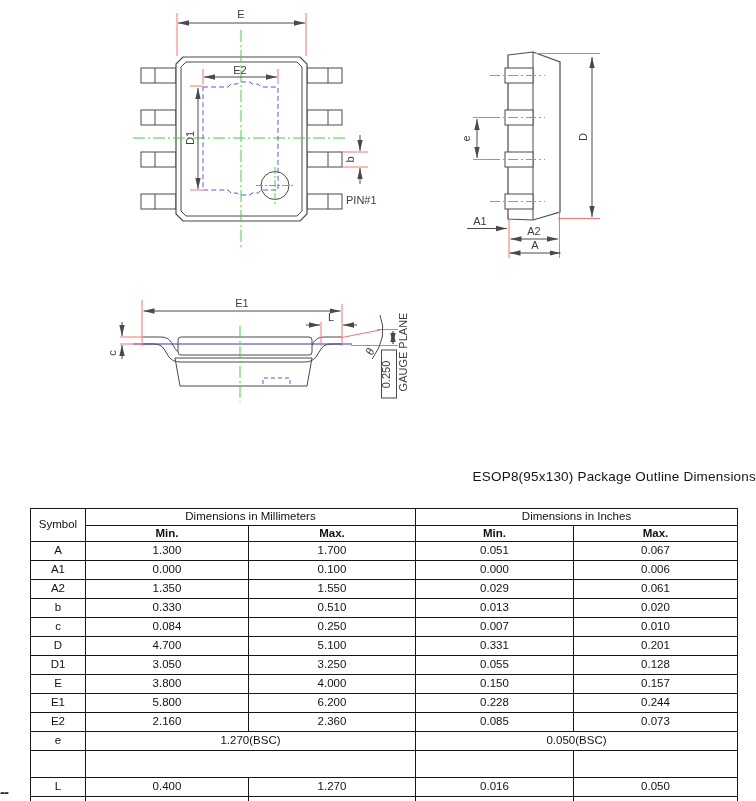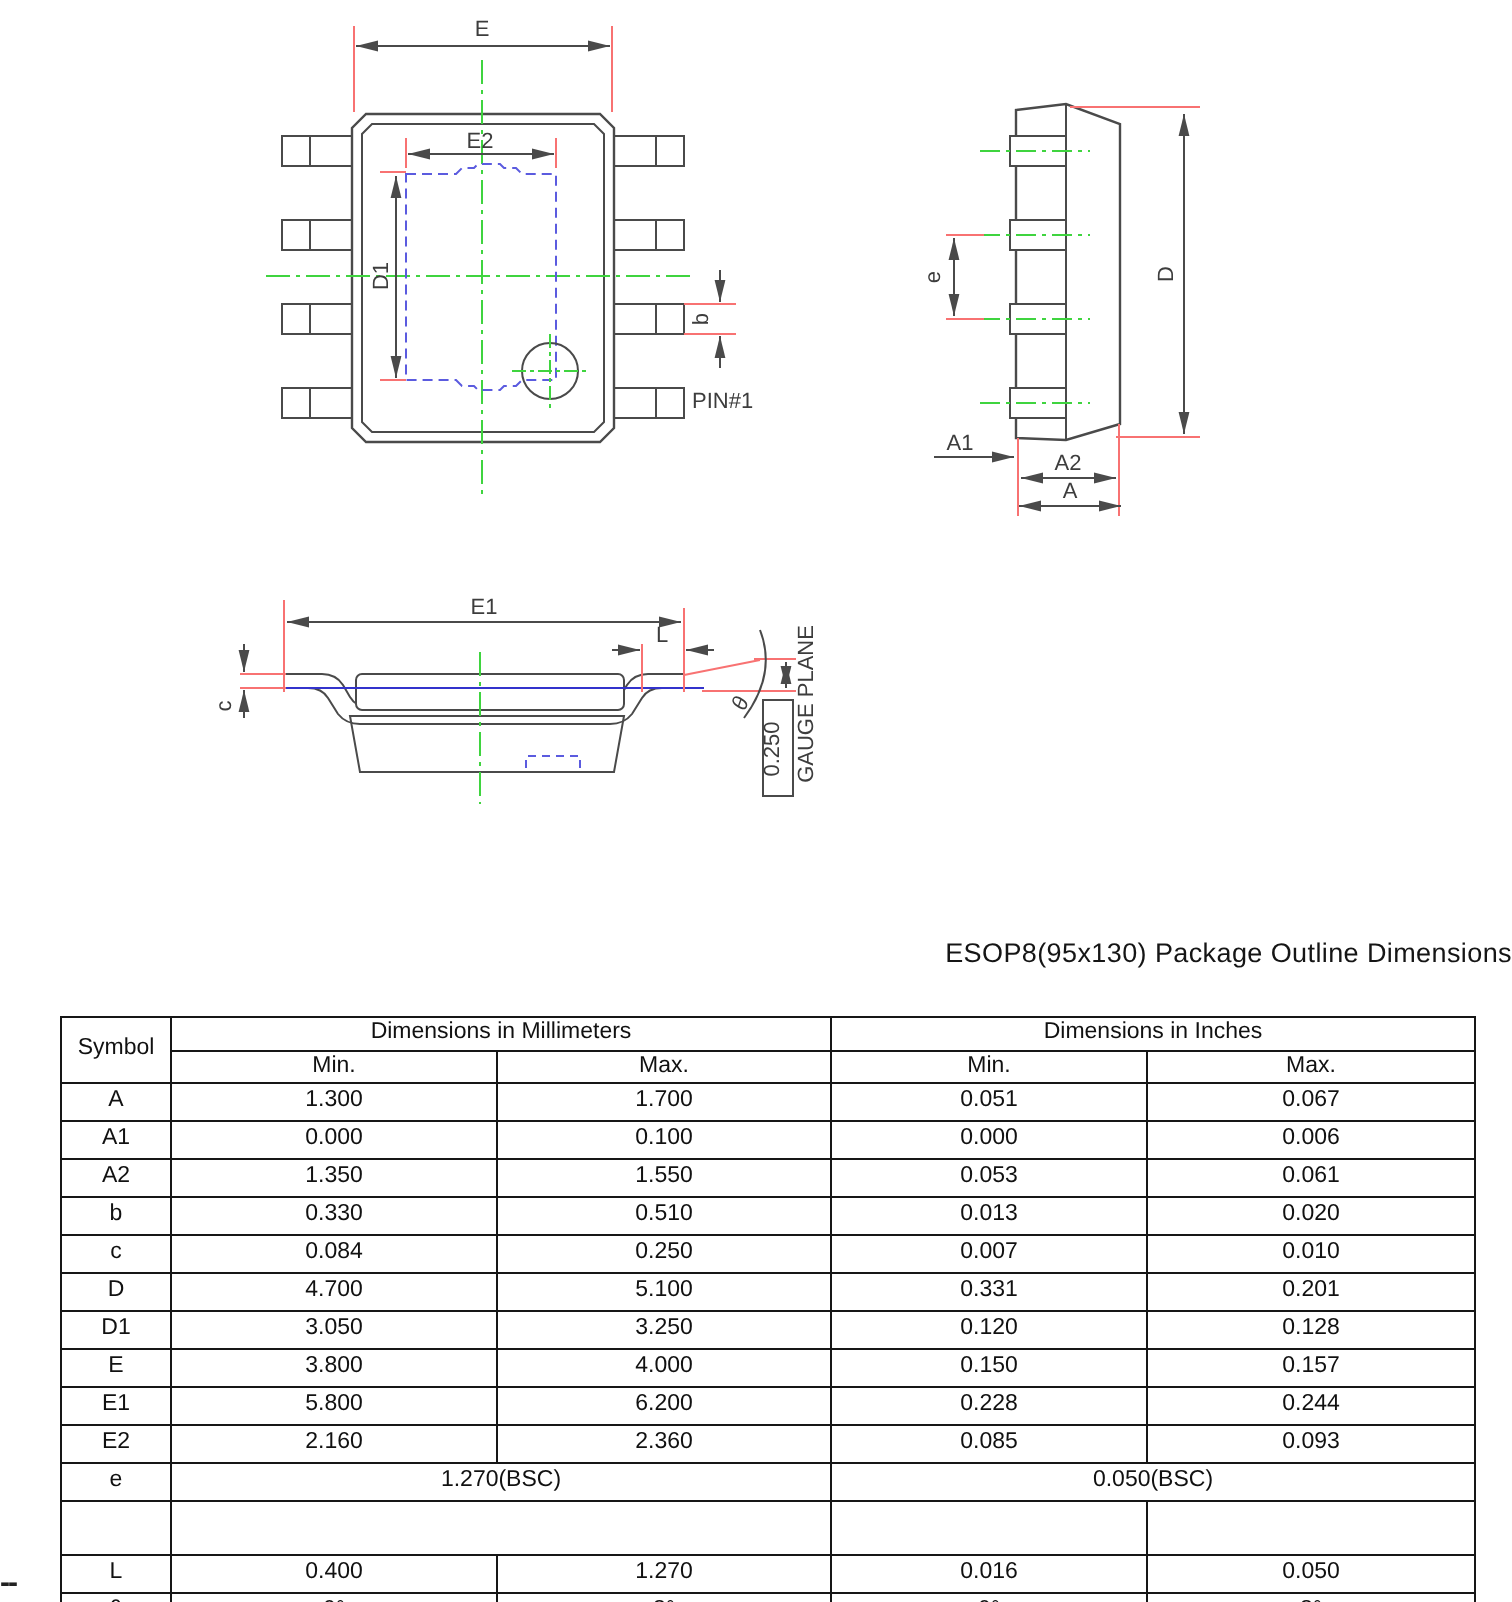--- a/index.html
+++ b/index.html
@@ -8,21 +8,21 @@
   .drawing{position:absolute;}
   svg text{font-family:"Liberation Sans",sans-serif;font-size:11px;fill:#3d3d3d;}
   .page-title{position:absolute;left:0;top:469px;width:756px;text-align:right;
         font-size:13.5px;color:#151515;letter-spacing:.2px;}
   .tbl-wrap{position:absolute;left:30px;top:508px;width:707px;}
   table.dim{border-collapse:collapse;width:707px;table-layout:fixed;
         font-size:11.5px;color:#111;}
   table.dim td,table.dim th{border:1px solid #161616;text-align:center;vertical-align:middle;
         padding:0;font-weight:400;height:18px;line-height:1;}
   table.dim tr.hdr1 th{height:16px;}
-  table.dim tr.hdr2 th{height:15px;}
+  table.dim tr.hdr2 th{height:15px;font-weight:bold;}
   table.dim tr.spacer td{height:26px;}
   .footer-mark{position:absolute;left:0px;top:783px;font-size:15px;font-weight:700;
         letter-spacing:-1px;color:#222;}
 </style>
 </head>
 <body>
 
 <div class="page">
 
   <svg class="drawing" style="left:90px;top:0px" width="300" height="260" viewBox="0 0 300 260">
@@ -228,21 +228,21 @@
             <td>A1</td>
             <td>0.000</td>
             <td>0.100</td>
             <td>0.000</td>
             <td>0.006</td>
           </tr>
           <tr>
             <td>A2</td>
             <td>1.350</td>
             <td>1.550</td>
-            <td>0.053</td>
+            <td>0.029</td>
             <td>0.061</td>
           </tr>
           <tr>
             <td>b</td>
             <td>0.330</td>
             <td>0.510</td>
             <td>0.013</td>
             <td>0.020</td>
           </tr>
           <tr>
@@ -256,21 +256,21 @@
             <td>D</td>
             <td>4.700</td>
             <td>5.100</td>
             <td>0.331</td>
             <td>0.201</td>
           </tr>
           <tr>
             <td>D1</td>
             <td>3.050</td>
             <td>3.250</td>
-            <td>0.120</td>
+            <td>0.055</td>
             <td>0.128</td>
           </tr>
           <tr>
             <td>E</td>
             <td>3.800</td>
             <td>4.000</td>
             <td>0.150</td>
             <td>0.157</td>
           </tr>
           <tr>
@@ -278,21 +278,21 @@
             <td>5.800</td>
             <td>6.200</td>
             <td>0.228</td>
             <td>0.244</td>
           </tr>
           <tr>
             <td>E2</td>
             <td>2.160</td>
             <td>2.360</td>
             <td>0.085</td>
-            <td>0.093</td>
+            <td>0.073</td>
           </tr>
           <tr>
             <td>e</td>
             <td colspan="2">1.270(BSC)</td>
             <td colspan="2">0.050(BSC)</td>
           </tr>
           <tr class="spacer">
             <td></td>
             <td colspan="2"></td>
             <td></td>

